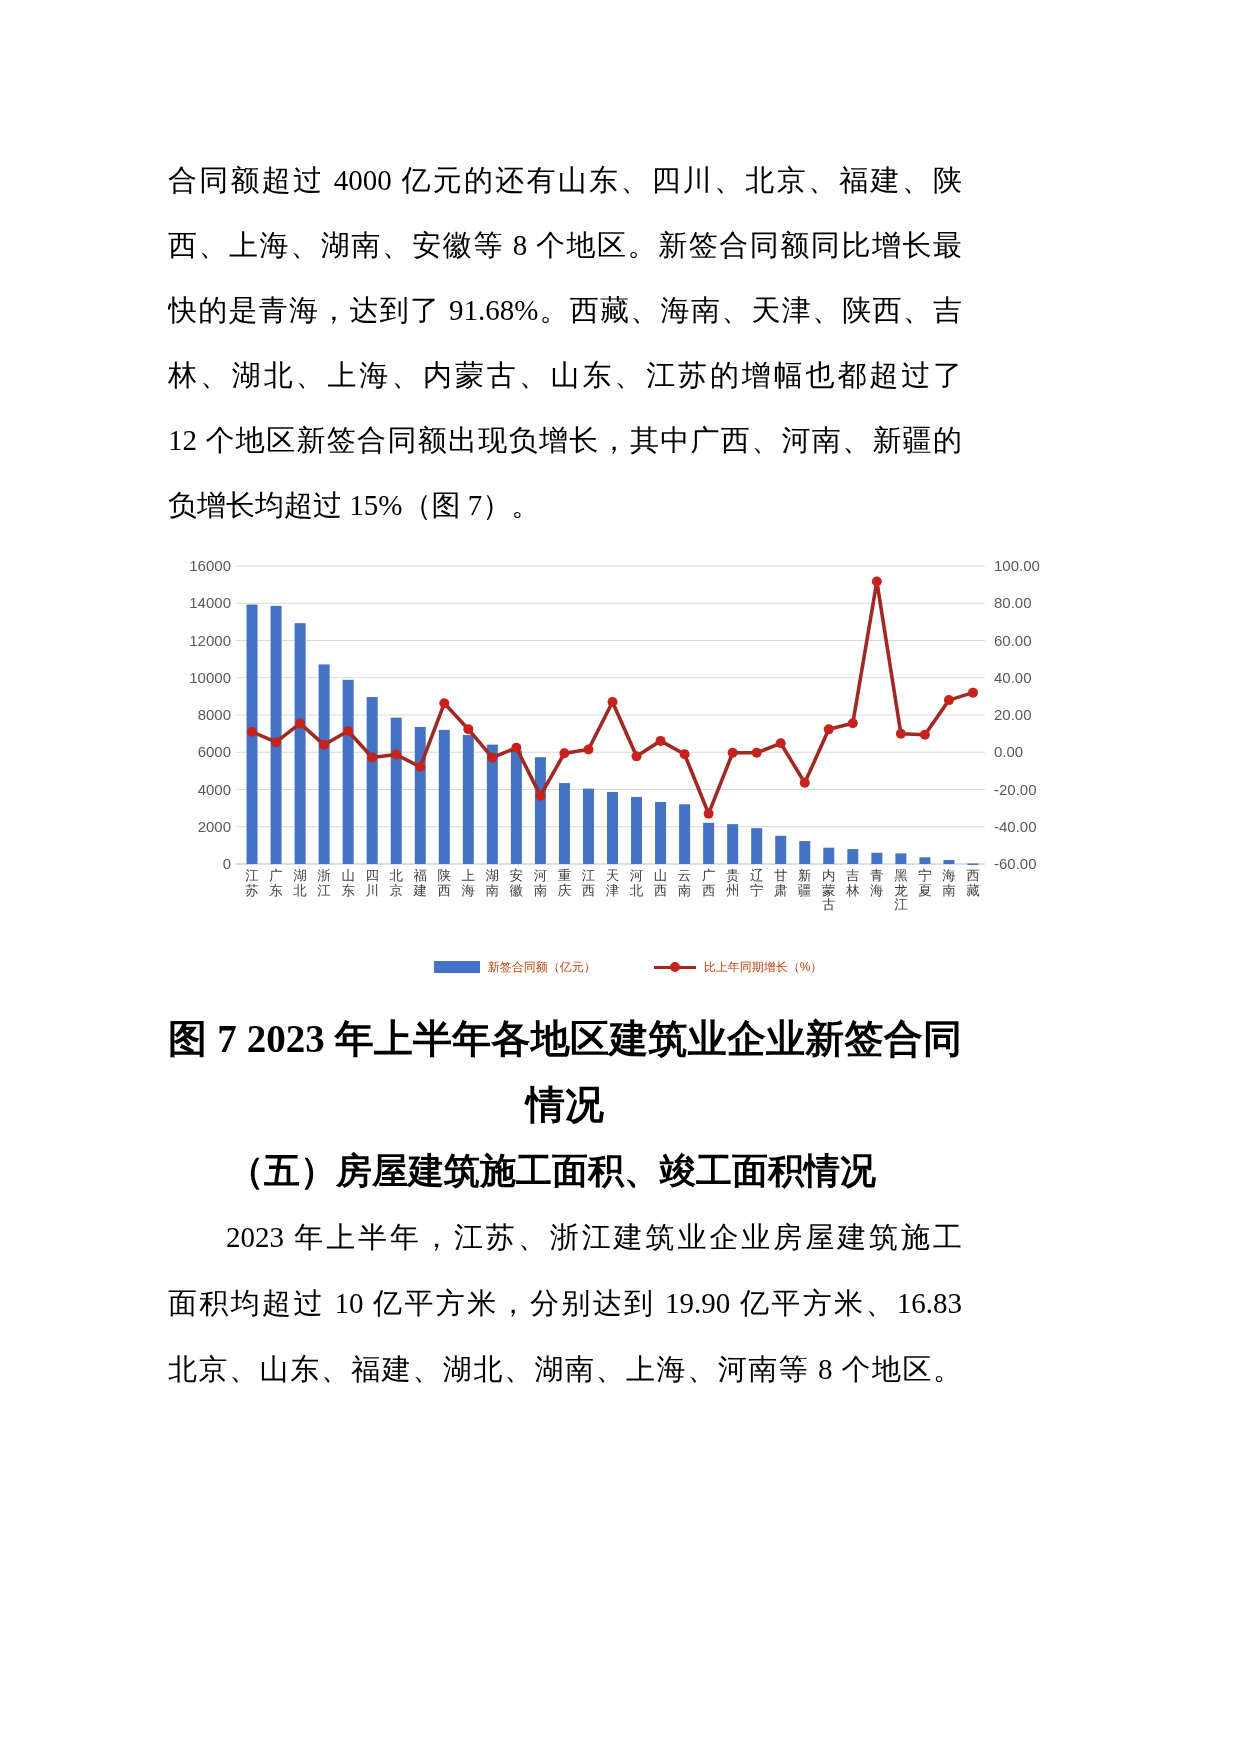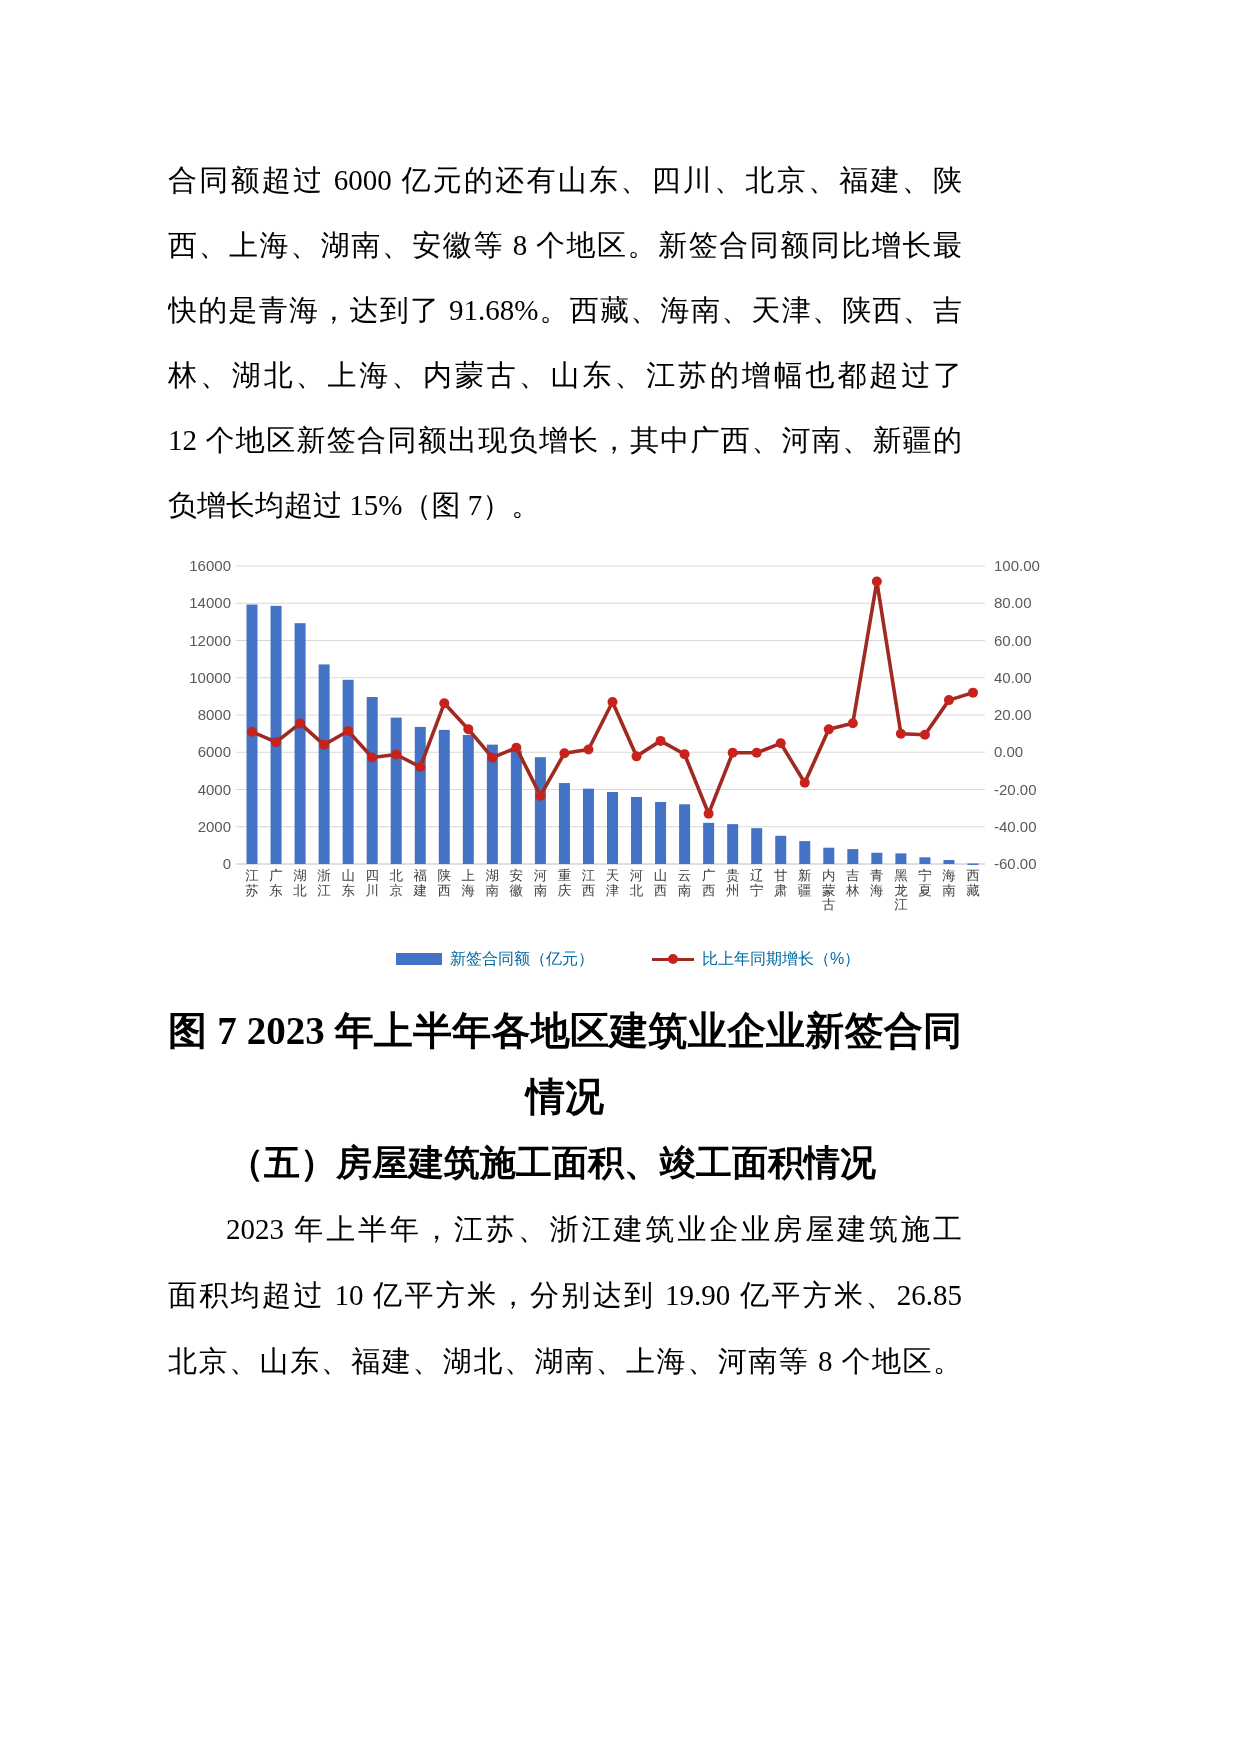--- a/index.html
+++ b/index.html
@@ -18,22 +18,22 @@
   .line.no-justify { text-align:left; text-align-last:left; }
   .line.indent { text-indent:58px; }
 
   .chart-block { position:relative; margin-left:15px; width:890px; margin-top:4px; }
   .chart-block svg { display:block; }
   .axis-num { font-family:"Liberation Sans","DejaVu Sans",sans-serif; fill:#595959; font-size:15px; }
   .cat-label { font-family:"Liberation Sans","DejaVu Sans",sans-serif; fill:#3f3f3f; font-size:13.5px; }
 
   .legend {
     display:flex; justify-content:center; align-items:center; gap:58px;
-    height:30px; margin-top:2px;
-    font-family:"Liberation Sans","DejaVu Sans",sans-serif; font-size:16px; color:#0369a1;
+    height:30px; margin-top:10px;
+    font-family:"Liberation Sans","DejaVu Sans",sans-serif; font-size:12px; color:#c2410c;
   }
   .legend-item { display:flex; align-items:center; gap:8px; }
   .swatch-bar { display:inline-block; width:46px; height:12px; }
   .swatch-line { display:inline-block; position:relative; width:42px; height:3px; }
   .swatch-line .dot {
     position:absolute; left:50%; top:50%; width:10px; height:10px;
     transform:translate(-50%,-50%); border-radius:50%;
   }
 
   .caption-block { margin-top:24px; }
@@ -48,21 +48,21 @@
   }
   .para-bottom .line { line-height:66px; height:66px; }
 </style>
 </head>
 <body>
 
 <div class="page">
   <div class="content">
 
     <div class="para-top">
-        <div class="line">合同额超过 6000 亿元的还有山东、四川、北京、福建、陕</div>
+        <div class="line">合同额超过 4000 亿元的还有山东、四川、北京、福建、陕</div>
         <div class="line">西、上海、湖南、安徽等 8 个地区。新签合同额同比增长最</div>
         <div class="line">快的是青海，达到了 91.68%。西藏、海南、天津、陕西、吉</div>
         <div class="line">林、湖北、上海、内蒙古、山东、江苏的增幅也都超过了 10%。</div>
         <div class="line">12 个地区新签合同额出现负增长，其中广西、河南、新疆的</div>
         <div class="line no-justify">负增长均超过 15%（图 7）。</div>
       </div>
 
     <div class="chart-block">
       <svg id="chart-svg" width="890" height="400">
           <g>
@@ -214,18 +214,18 @@
     </div>
 
     <div class="caption-block">
       <div class="cap-line">图 7 2023 年上半年各地区建筑业企业新签合同额及其增长</div>
       <div class="cap-line center">情况</div>
       <div class="heading">（五）房屋建筑施工面积、竣工面积情况</div>
     </div>
 
     <div class="para-bottom">
         <div class="line indent">2023 年上半年，江苏、浙江建筑业企业房屋建筑施工</div>
-        <div class="line">面积均超过 10 亿平方米，分别达到 19.90 亿平方米、26.85</div>
+        <div class="line">面积均超过 10 亿平方米，分别达到 19.90 亿平方米、16.83</div>
         <div class="line">北京、山东、福建、湖北、湖南、上海、河南等 8 个地区。</div>
       </div>
 
   </div>
 </div>
 
 </body></html>

